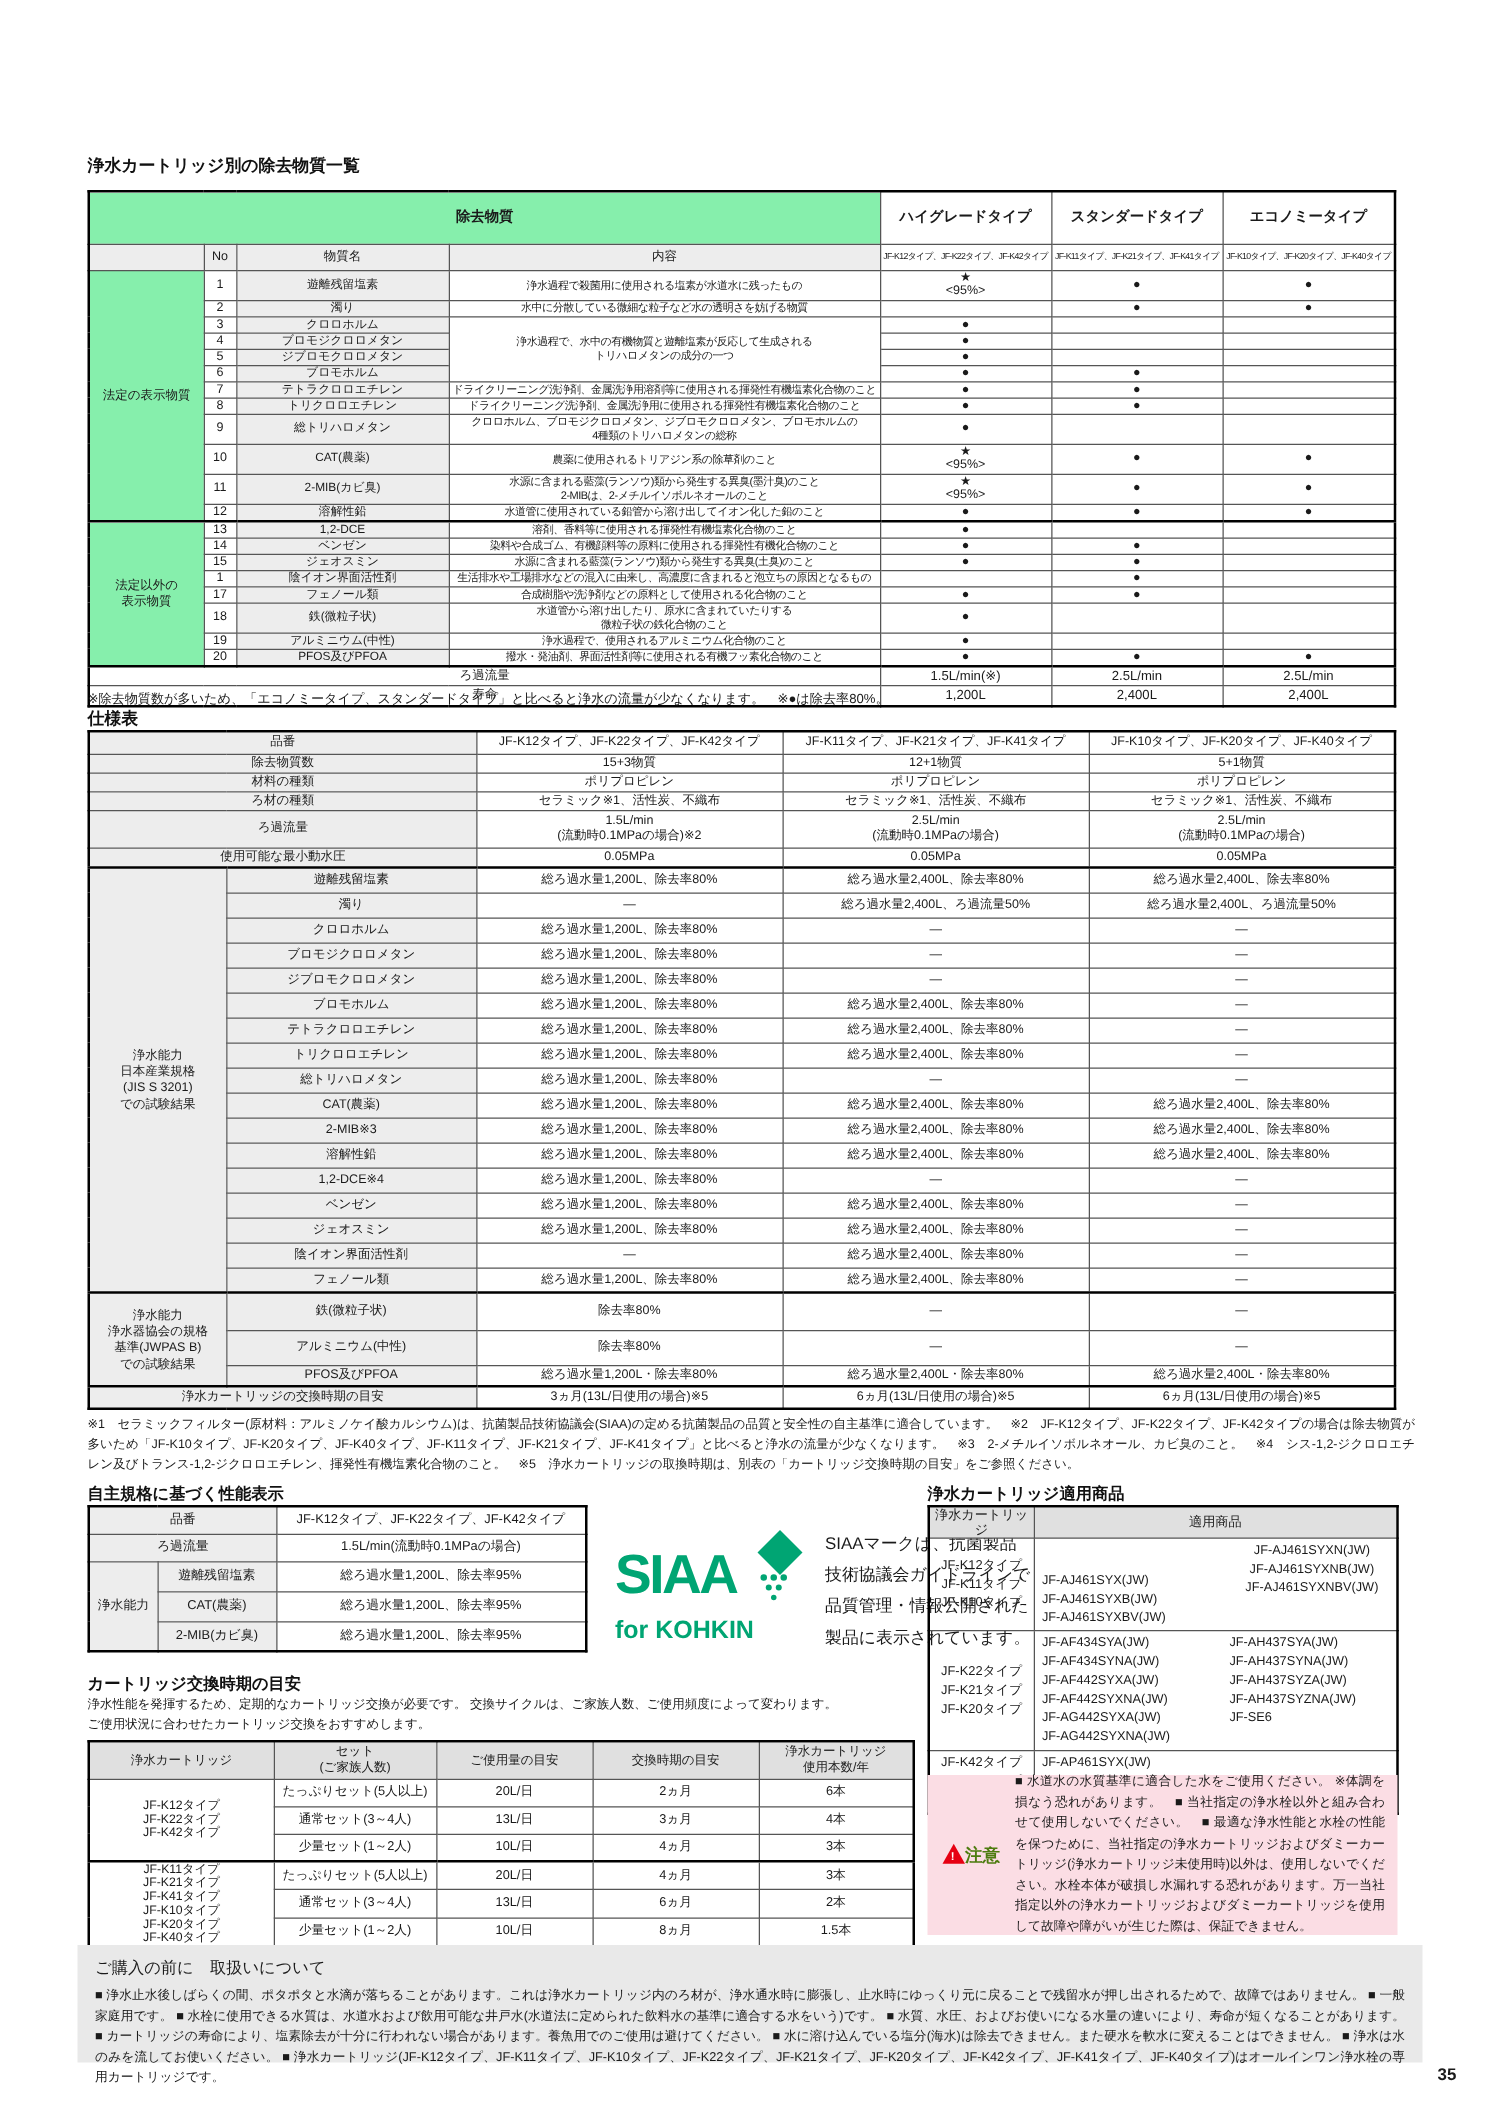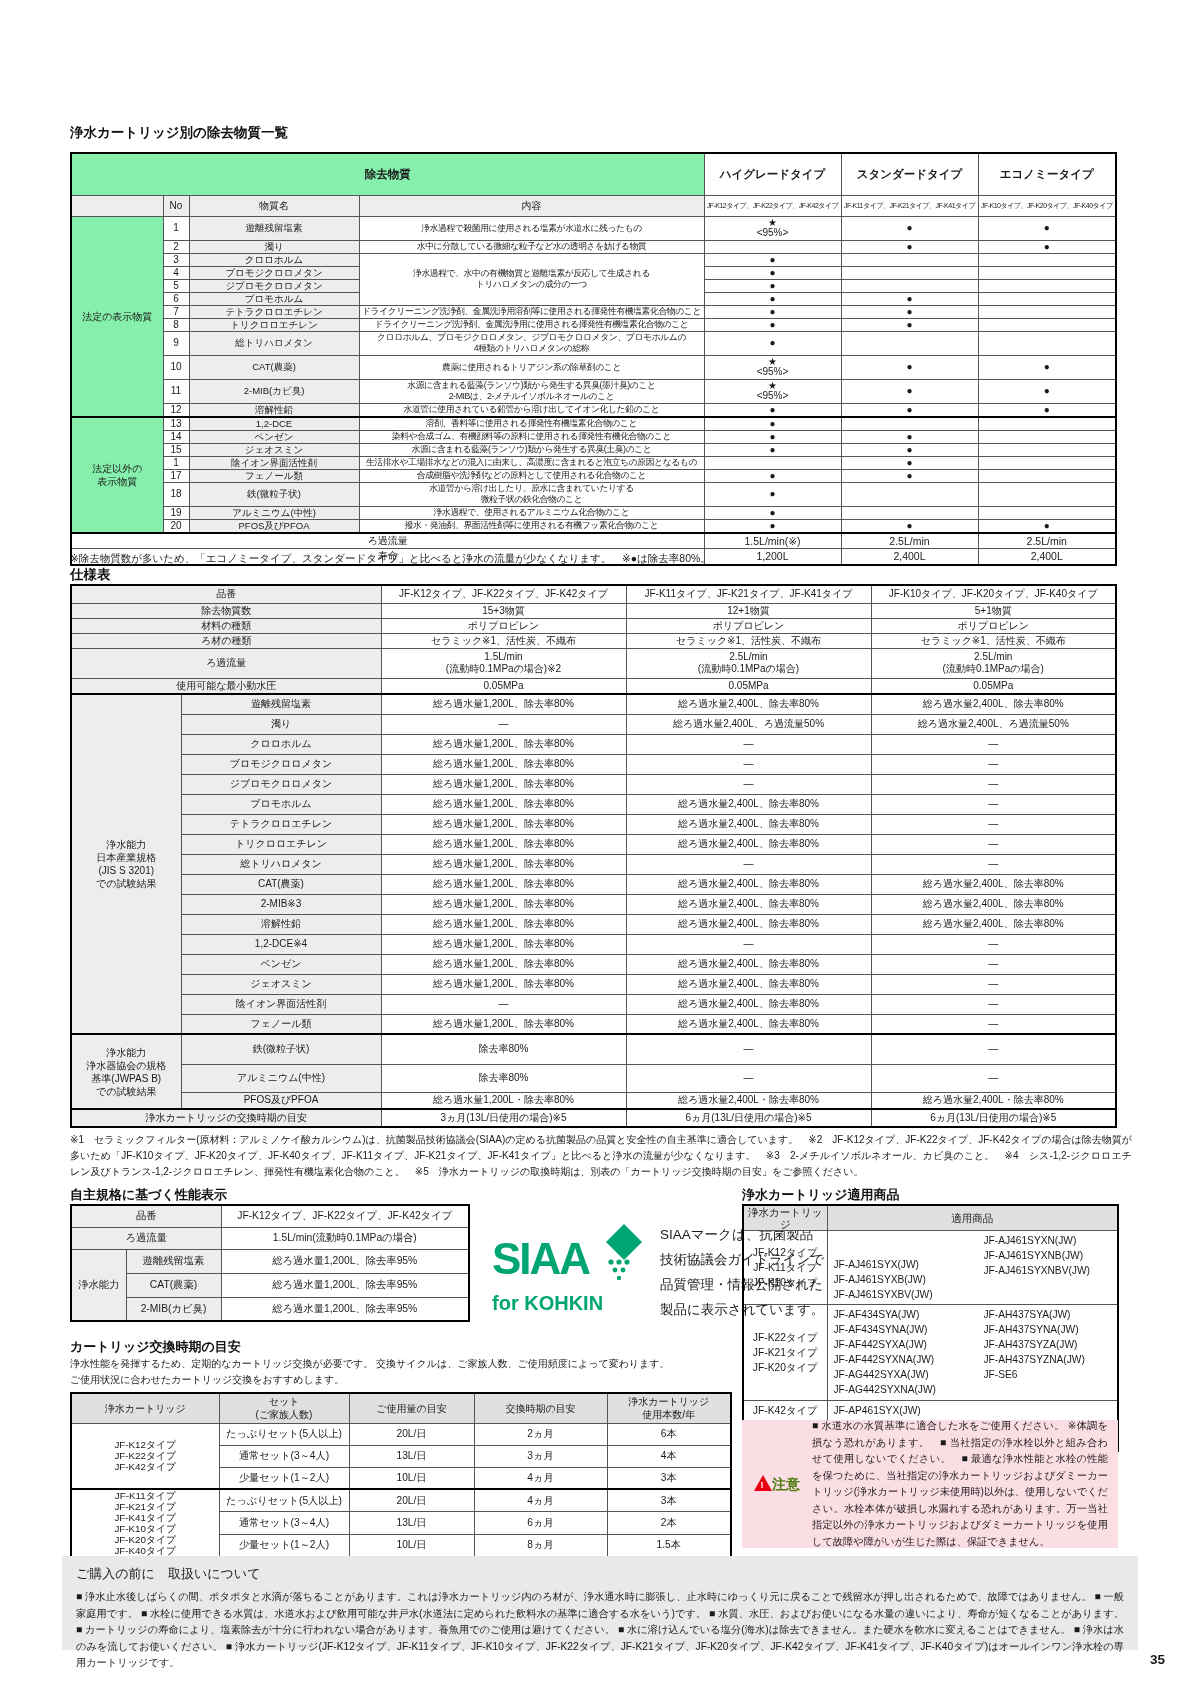--- a/index.html
+++ b/index.html
@@ -525,21 +525,21 @@
       <tr style="height: 20px;">
         <th>浄水カートリッジ</th>
         <th>適用商品</th>
       </tr>
       <tr style="height: 50px;">
         <td class="cart pre">JF-K12タイプ
 JF-K11タイプ
 JF-K10タイプ</td>
         <td class="prod"><div class="pcol" style="width: 150px; margin-top: 24px;">JF-AJ461SYX(JW)
 JF-AJ461SYXB(JW)
-JF-AJ461SYXBV(JW)</div><div class="pcol" style="width: 132px;">JF-AJ461SYXN(JW)
+JF-AJ461SYXBV(JW)</div><div class="pcol" style="width: 132px; text-align: center;">JF-AJ461SYXN(JW)
 JF-AJ461SYXNB(JW)
 JF-AJ461SYXNBV(JW)</div></td>
       </tr>
       <tr style="height: 96px;">
         <td class="cart pre">JF-K22タイプ
 JF-K21タイプ
 JF-K20タイプ</td>
         <td class="prod"><div class="pcol" style="width: 150px;">JF-AF434SYA(JW)
 JF-AF434SYNA(JW)
 JF-AF442SYXA(JW)

